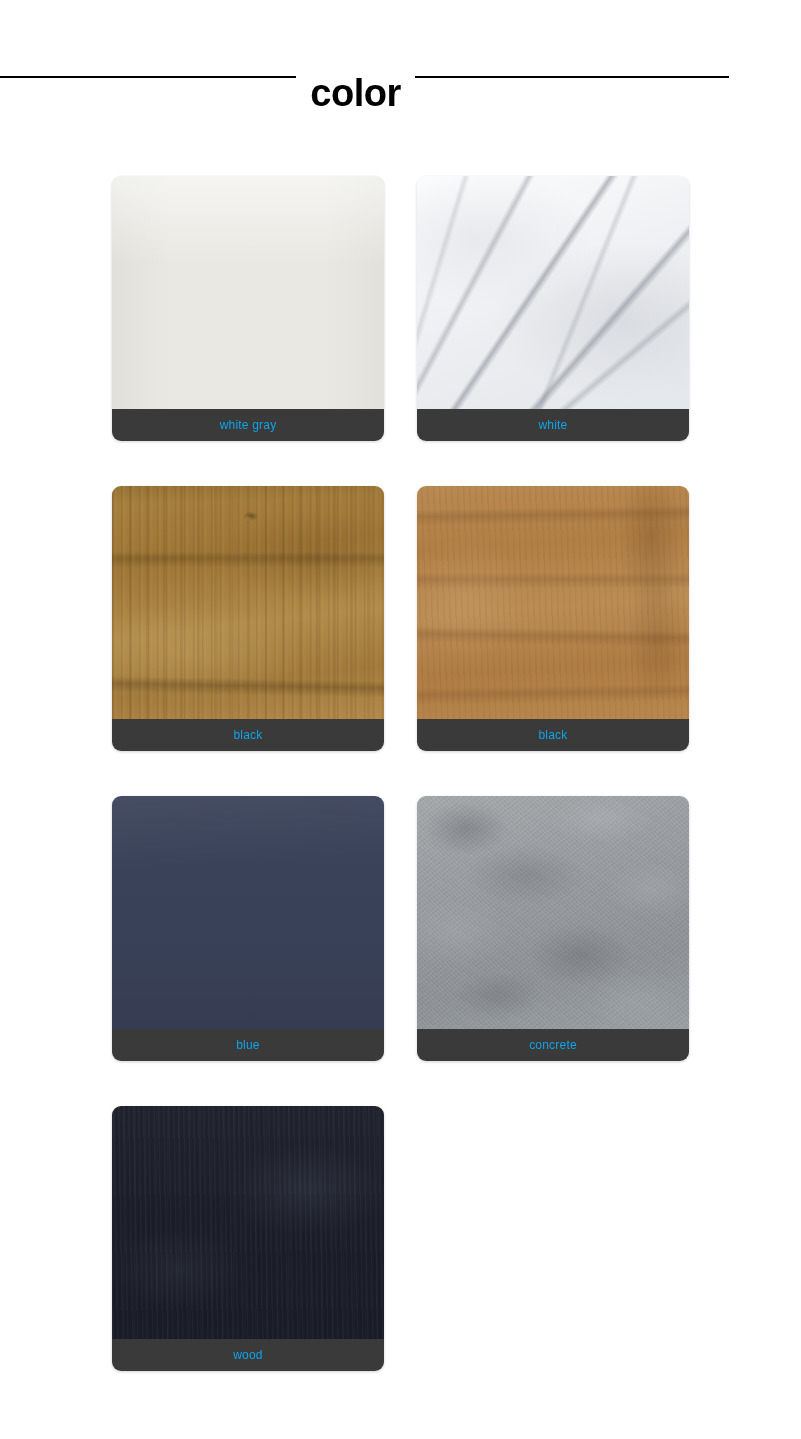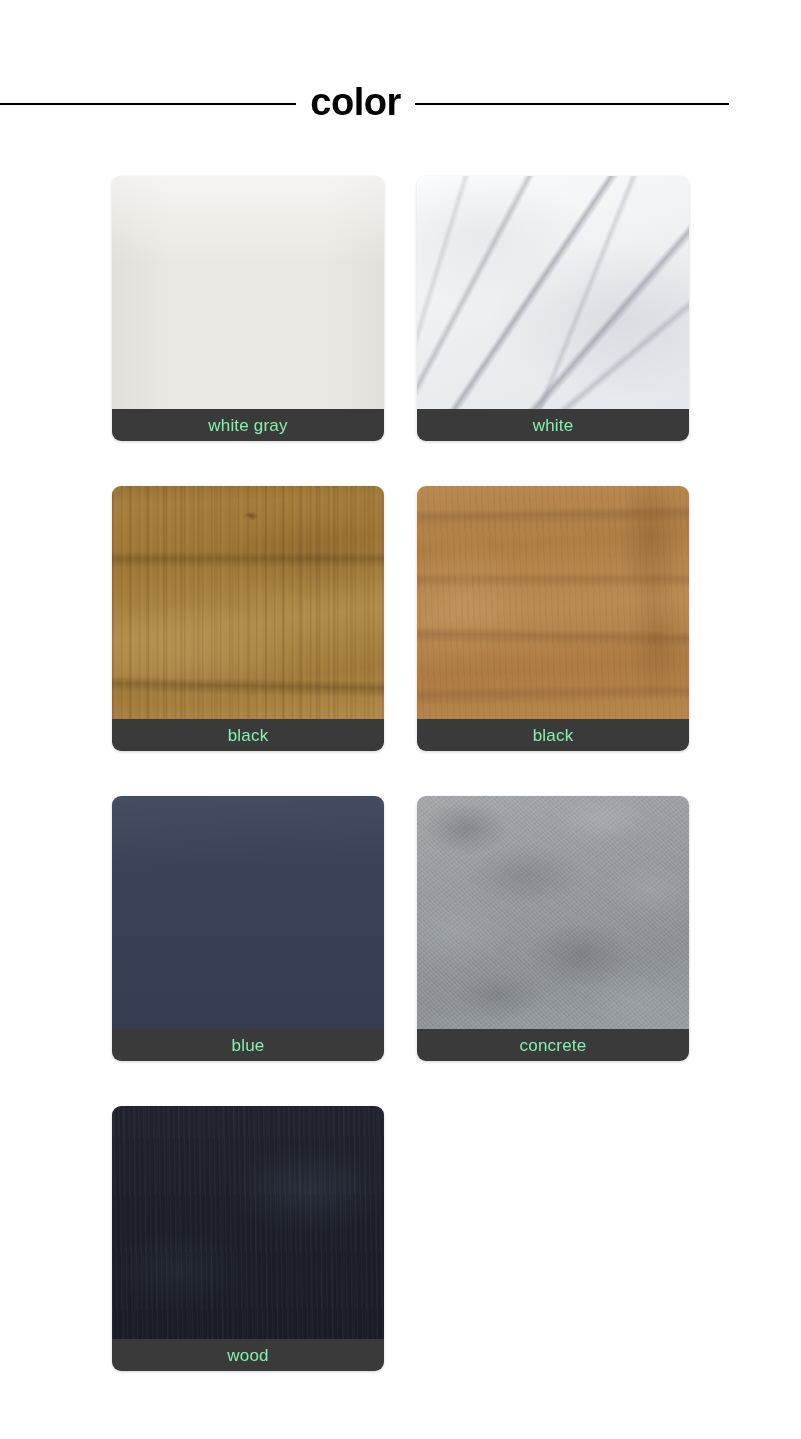--- a/index.html
+++ b/index.html
@@ -17,21 +17,21 @@
   }
 
   
   .header {
     position: absolute;
     top: 76px;
     left: 0;
     width: 711px;
     height: 56px;
     display: flex;
-    align-items: center;
+    align-items: flex-start;
     justify-content: center;
     gap: 0;
   }
   .hdr-rule {
     height: 0;
     border-top: 2px solid #000000;
     flex: 0 0 auto;
   }
   .hdr-rule.left  { width: 314px; margin-right: 14px; }
   .hdr-rule.right { width: 314px; margin-left: 14px; }
@@ -82,22 +82,22 @@
     left: 0;
     bottom: 0;
     width: 100%;
     height: 32px;
     background: #3a3a3a;
     display: flex;
     align-items: center;
     justify-content: center;
   }
   .label-bar span {
-    color: #86efac;
-    font-size: 17px;
+    color: #0ea5e9;
+    font-size: 12px;
     line-height: 1;
     letter-spacing: 0.2px;
   }
 
   
 
   
   .mat-white-gray {
     background:
       linear-gradient(180deg, rgba(255,255,255,0.55) 0%, rgba(255,255,255,0) 38%),

